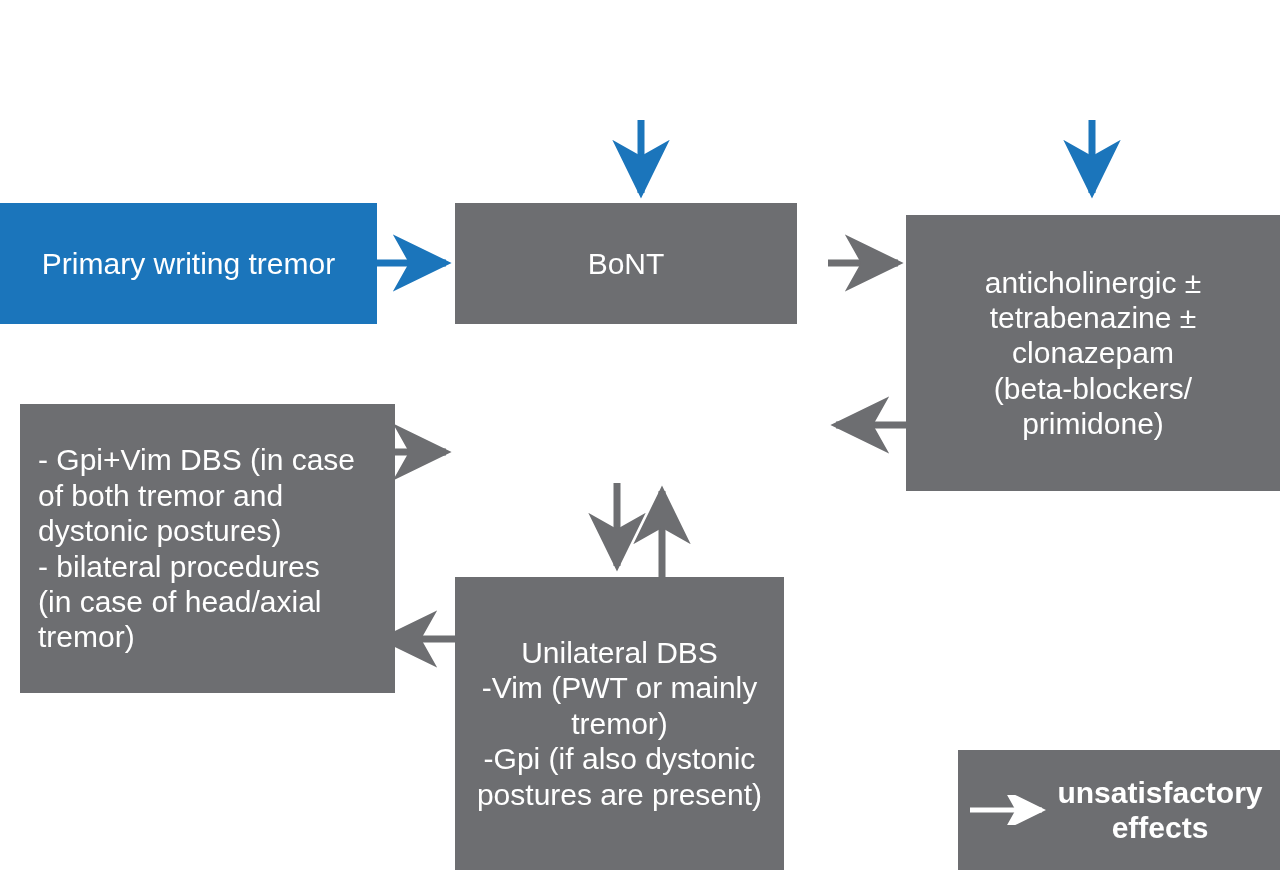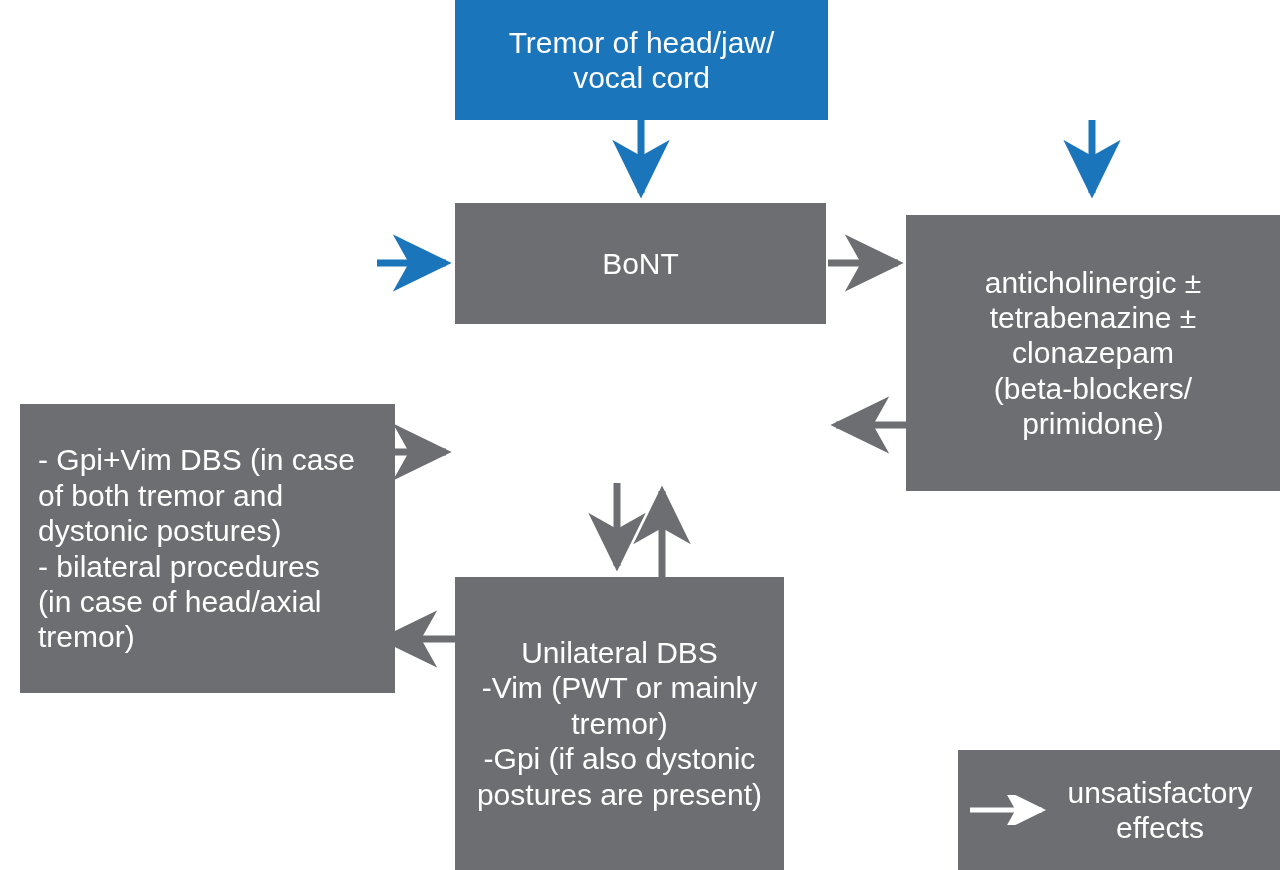--- a/index.html
+++ b/index.html
@@ -104,28 +104,27 @@
 
     <g>
       <line x1="662" y1="577" x2="662" y2="491" stroke="#6d6e71" stroke-width="7" marker-end="url(#ah-gray)"></line>
     </g>
 
     <g>
       <line x1="455" y1="639" x2="384" y2="639" stroke="#6d6e71" stroke-width="7" marker-end="url(#ah-gray)"></line>
     </g>
   </svg>
 
-  <div class="node blue" style="left:455px; top:0px; width:373px; height:120px; font-size:30px;">
-    <span class="node-text">Tremor of head/jaw/
-vocal cord</span>
+
+
+  <div class="node blue" style="left:0px; top:203px; width:377px; height:121px; font-size:30px;">
+    <span class="node-text">Primary writing tremor</span>
   </div>
 
-
-
-  <div class="node gray" style="left:455px; top:203px; width:371px; height:121px; font-size:30px;">
+  <div class="node gray" style="left:455px; top:203px; width:342px; height:121px; font-size:30px;">
     <span class="node-text">BoNT</span>
   </div>
 
   <div class="node gray" style="left:906px; top:203px; width:374px; height:276px; font-size:30px;margin-top:12px;">
     <span class="node-text">anticholinergic ±
 tetrabenazine ±
 clonazepam
 (beta-blockers/
 primidone)</span>
   </div>
@@ -141,21 +140,21 @@
   </div>
 
   <div class="node gray" style="left:455px; top:577px; width:329px; height:293px; font-size:30px;">
     <span class="node-text">Unilateral DBS
 -Vim (PWT or mainly
 tremor)
 -Gpi (if also dystonic
 postures are present)</span>
   </div>
 
-  <div class="legend-box" style="left:958px; top:750px; width:322px; height:120px;">
+  <div class="legend-box" style="left:958px; top:750px; width:322px; height:120px;font-weight:bold;">
     <svg class="legend-arrow" viewBox="0 0 86 30">
       <defs>
         <marker id="ah-white" markerWidth="9" markerHeight="9" refX="7.6" refY="4.5" orient="auto" markerUnits="strokeWidth">
           <path d="M0,0.4 L8.4,4.5 L0,8.6 L2.3,4.5 Z" fill="#ffffff"></path>
         </marker>
       </defs>
       <line x1="2" y1="15" x2="74" y2="15" stroke="#ffffff" stroke-width="5" marker-end="url(#ah-white)"></line>
     </svg>
     <span class="legend-label" style="font-size:30px;">unsatisfactory
 effects</span>

